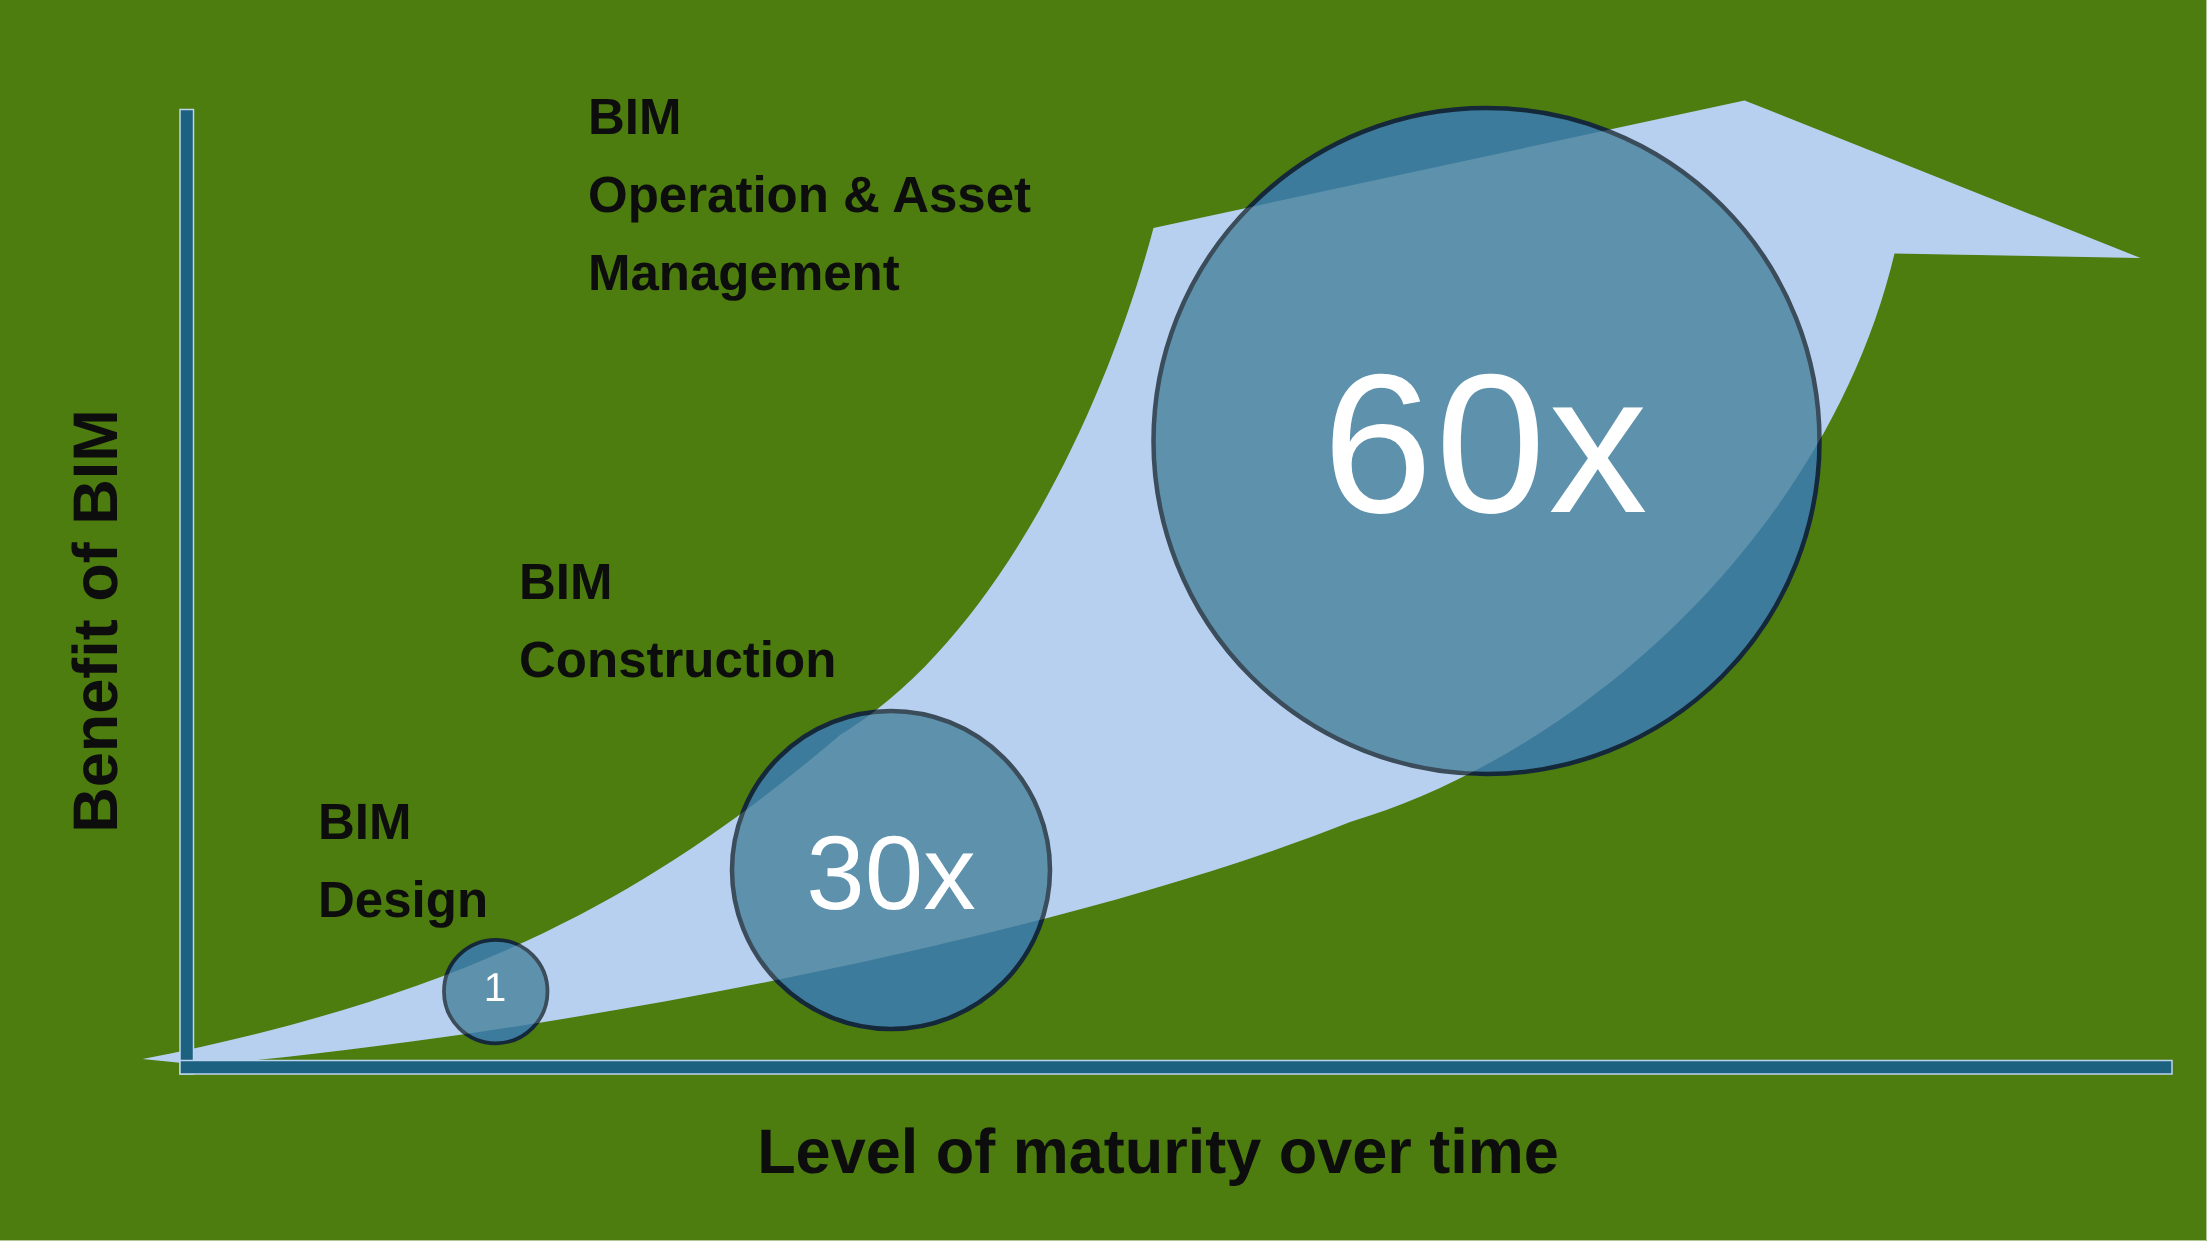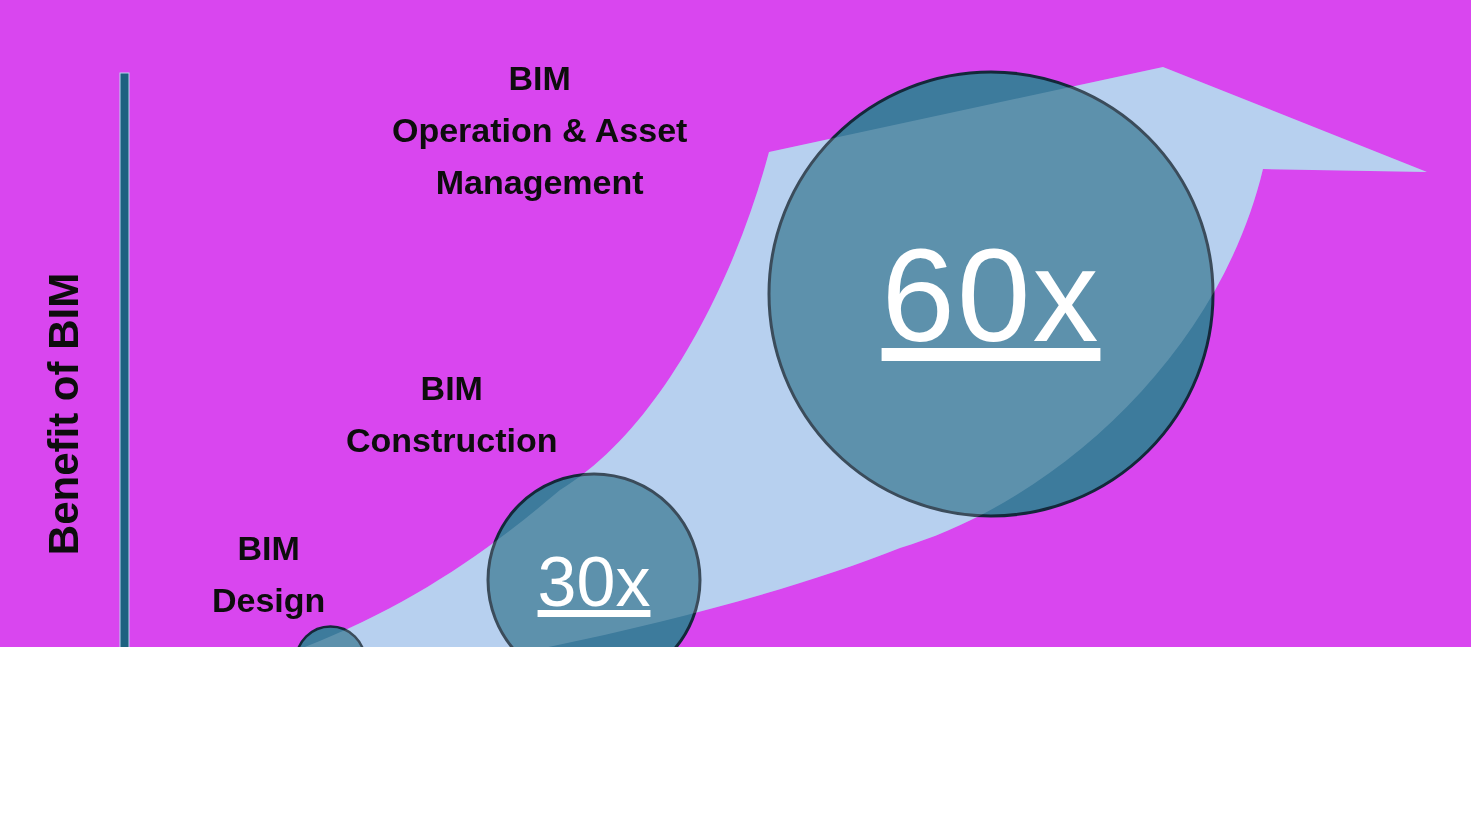--- a/index.html
+++ b/index.html
@@ -1,43 +1,41 @@
 <!DOCTYPE html>
 <html><head>
 <meta charset="utf-8">
 <style>
   html,body{margin:0;padding:0;background:#fff;}
   .figure{
     position:relative;
-    width:1471px;height:647px;
-    background:#d946ef;
+    width:1471px;height:827px;
+    background:#4d7c0f;
     overflow:hidden;
     font-family:"Liberation Sans", sans-serif;
-    text-align:center;
   }
   .layer{position:absolute;inset:0;}
   svg{display:block;}
   .bubble{stroke:#14283A;}
   .axis-rect{stroke:#BCD3EE;stroke-width:1;}
   .stage-label{
     position:absolute;
     font-weight:bold;
     font-size:34px;
     line-height:52px;
     color:#0D0D0D;
     white-space:pre-line;
     letter-spacing:0px;
   }
   .bubble-value{
     position:absolute;
     color:#FFFFFF;
     font-weight:400;
     transform:translate(-50%,-50%);
     line-height:1;
-    text-decoration:underline;
   }
   .v-large{font-size:132px;letter-spacing:2px;}
   .v-medium{font-size:70px;}
   .v-small{font-size:27px;}
   .axis-label{
     position:absolute;
     font-weight:bold;
     font-size:42px;
     color:#0D0D0D;
     white-space:nowrap;
@@ -97,14 +95,15 @@
 Design</div>
 
   <div class="bubble-value v-large" style="left:991px;top:296px;">60x</div>
 
   <div class="bubble-value v-medium" style="left:594px;top:582px;">30x</div>
 
   <div class="bubble-value v-small" style="left:330px;top:659px;">1</div>
 
   <div class="axis-label y-axis-label">Benefit of BIM</div>
 
+  <div class="axis-label x-axis-label">Level of maturity over time</div>
 
 </div>
 
 </body></html>

